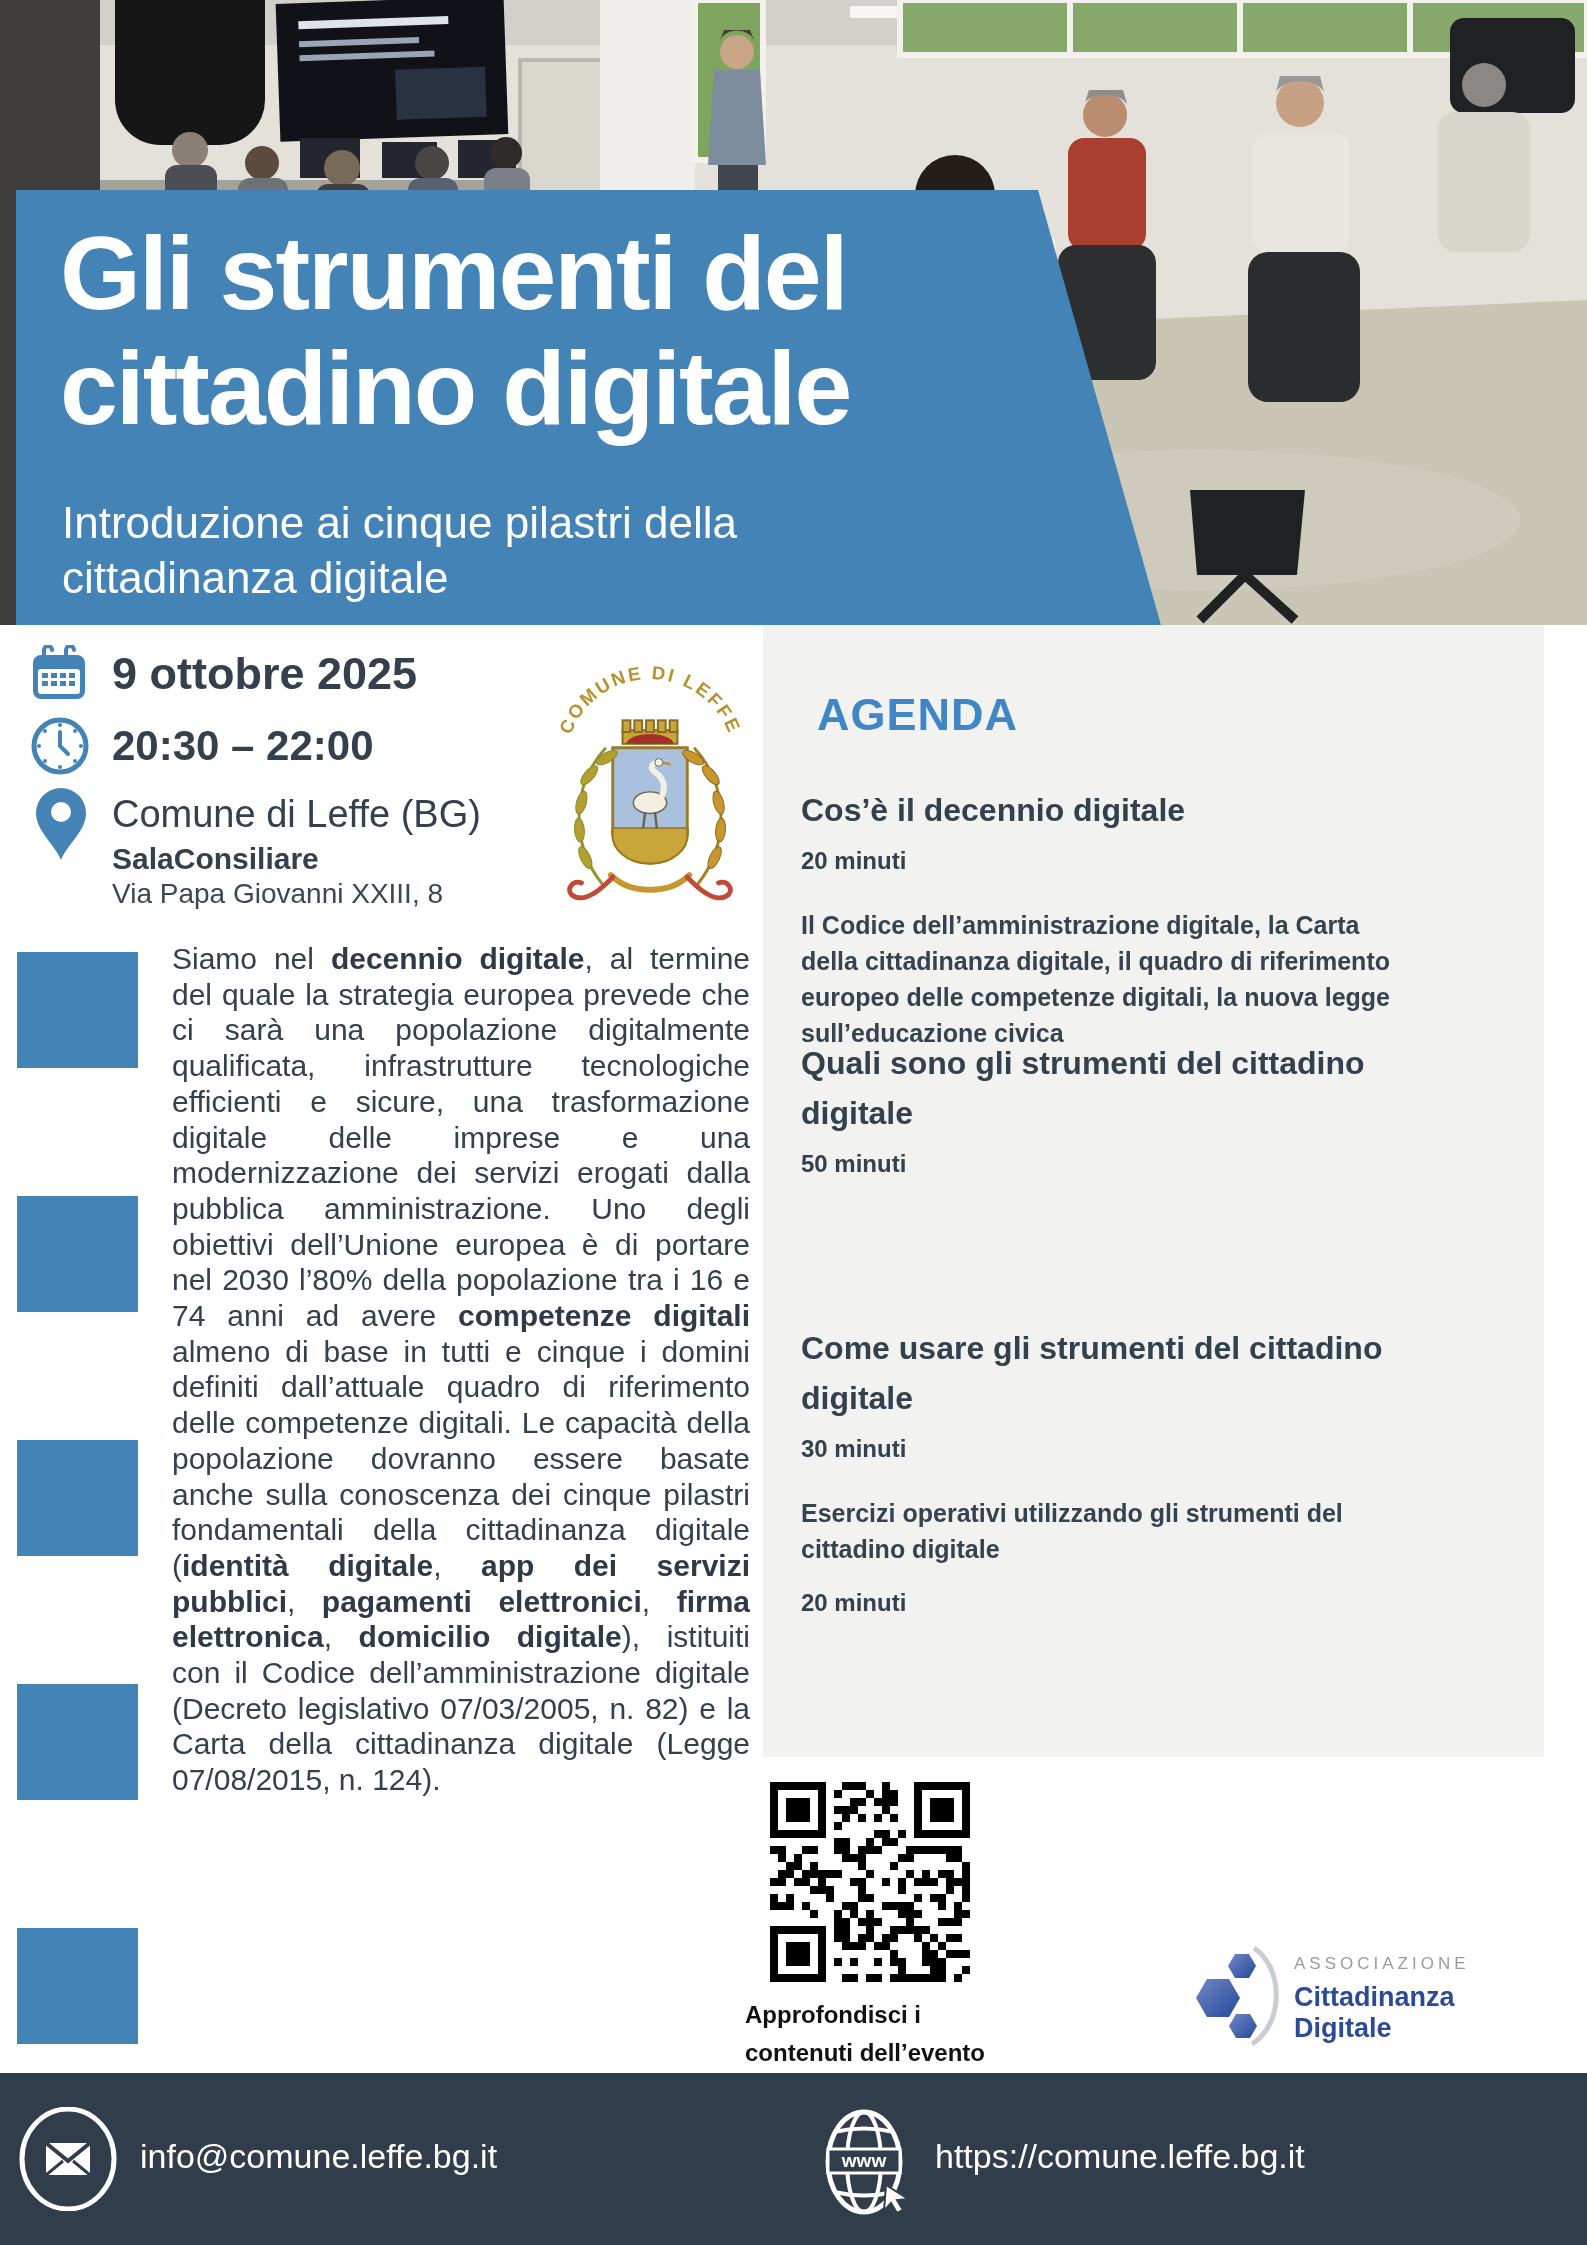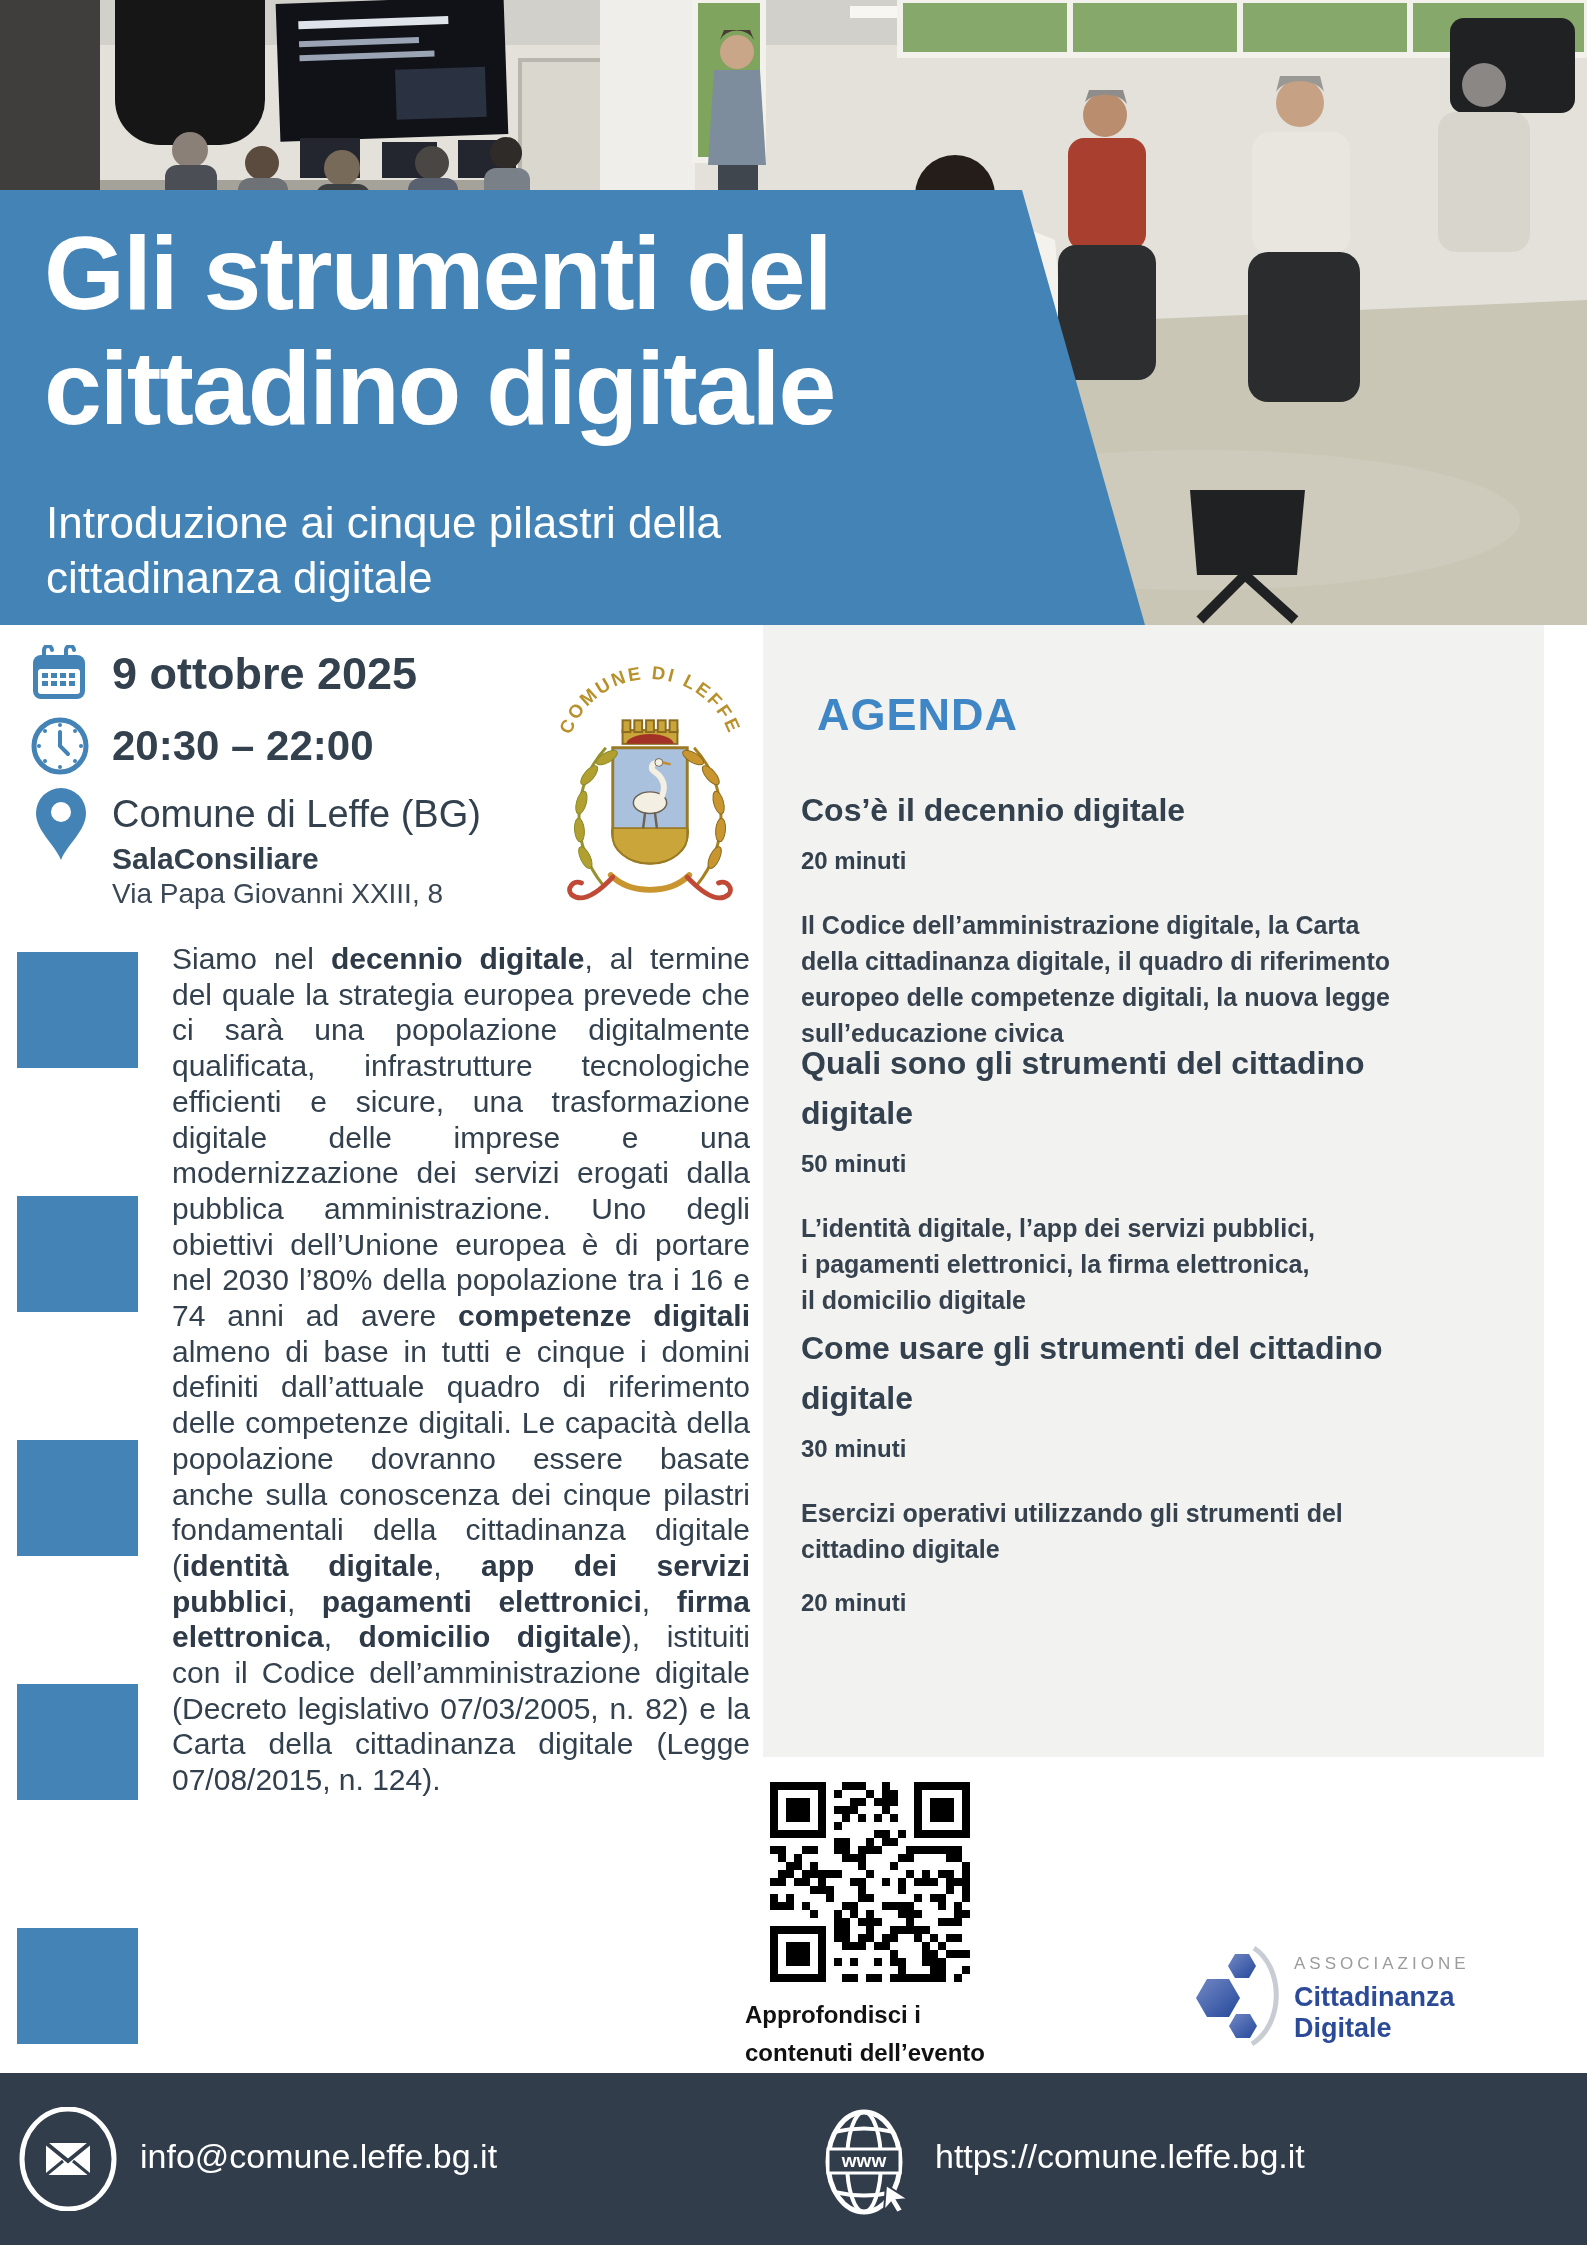--- a/index.html
+++ b/index.html
@@ -3,21 +3,21 @@
 <meta charset="utf-8">
 <style>
   :root{
     --header-blue:#4383b6; --agenda-blue:#3e86c5; --dark-slate:#313d4b;
     --panel-gray:#f2f2f1; --text-dark:#33404d; --logo-blue:#2b4a97; --gold:#c09a2f;
   }
   *{margin:0;padding:0;box-sizing:border-box}
   body{background:#888;font-family:"Liberation Sans",sans-serif}
   .poster{position:relative;width:1587px;height:2245px;background:#fff;overflow:hidden;margin:0 auto}
   .photo{position:absolute;left:0;top:0;width:1587px;height:625px}
-  .blue-block{position:absolute;left:0;top:190px;width:1145px;height:435px;background:var(--header-blue,#4383b6);
+  .blue-block{position:absolute;left:16px;top:190px;width:1145px;height:435px;background:var(--header-blue,#4383b6);
     clip-path:polygon(0 0,1022px 0,1145px 435px,0 435px)}
   .main-title{position:absolute;left:44px;top:26px;color:#fff;font-size:104px;line-height:115px;
     font-weight:800;letter-spacing:-2px;white-space:pre-line}
   .subtitle{position:absolute;left:46px;top:305px;color:#fff;font-size:44px;line-height:55px;
     font-weight:400;white-space:pre-line}
   .dark-band{position:absolute;left:818px;top:625px;width:670px;height:42px;background:var(--dark-slate,#313d4b);
     clip-path:polygon(20px 0,670px 0,659px 42px,0 42px)}
   
   .info-row{position:absolute;color:var(--text-dark,#33404d)}
   .ico{position:absolute}
@@ -240,23 +240,20 @@
       <div class="d">20 minuti</div>
       <div class="x">Il Codice dell’amministrazione digitale, la Carta
 della cittadinanza digitale, il quadro di riferimento
 europeo delle competenze digitali, la nuova legge
 sull’educazione civica</div>
     </div>
     <div class="ag-item ag-2">
       <div class="t">Quali sono gli strumenti del cittadino
 digitale</div>
       <div class="d">50 minuti</div>
-      <div class="x">L’identità digitale, l’app dei servizi pubblici,
-i pagamenti elettronici, la firma elettronica,
-il domicilio digitale</div>
     </div>
     <div class="ag-item ag-3">
       <div class="t">Come usare gli strumenti del cittadino
 digitale</div>
       <div class="d">30 minuti</div>
       <div class="x">Esercizi operativi utilizzando gli strumenti del
 cittadino digitale</div>
     </div>
     <div class="ag-item ag-4">
       <div class="d">20 minuti</div>

